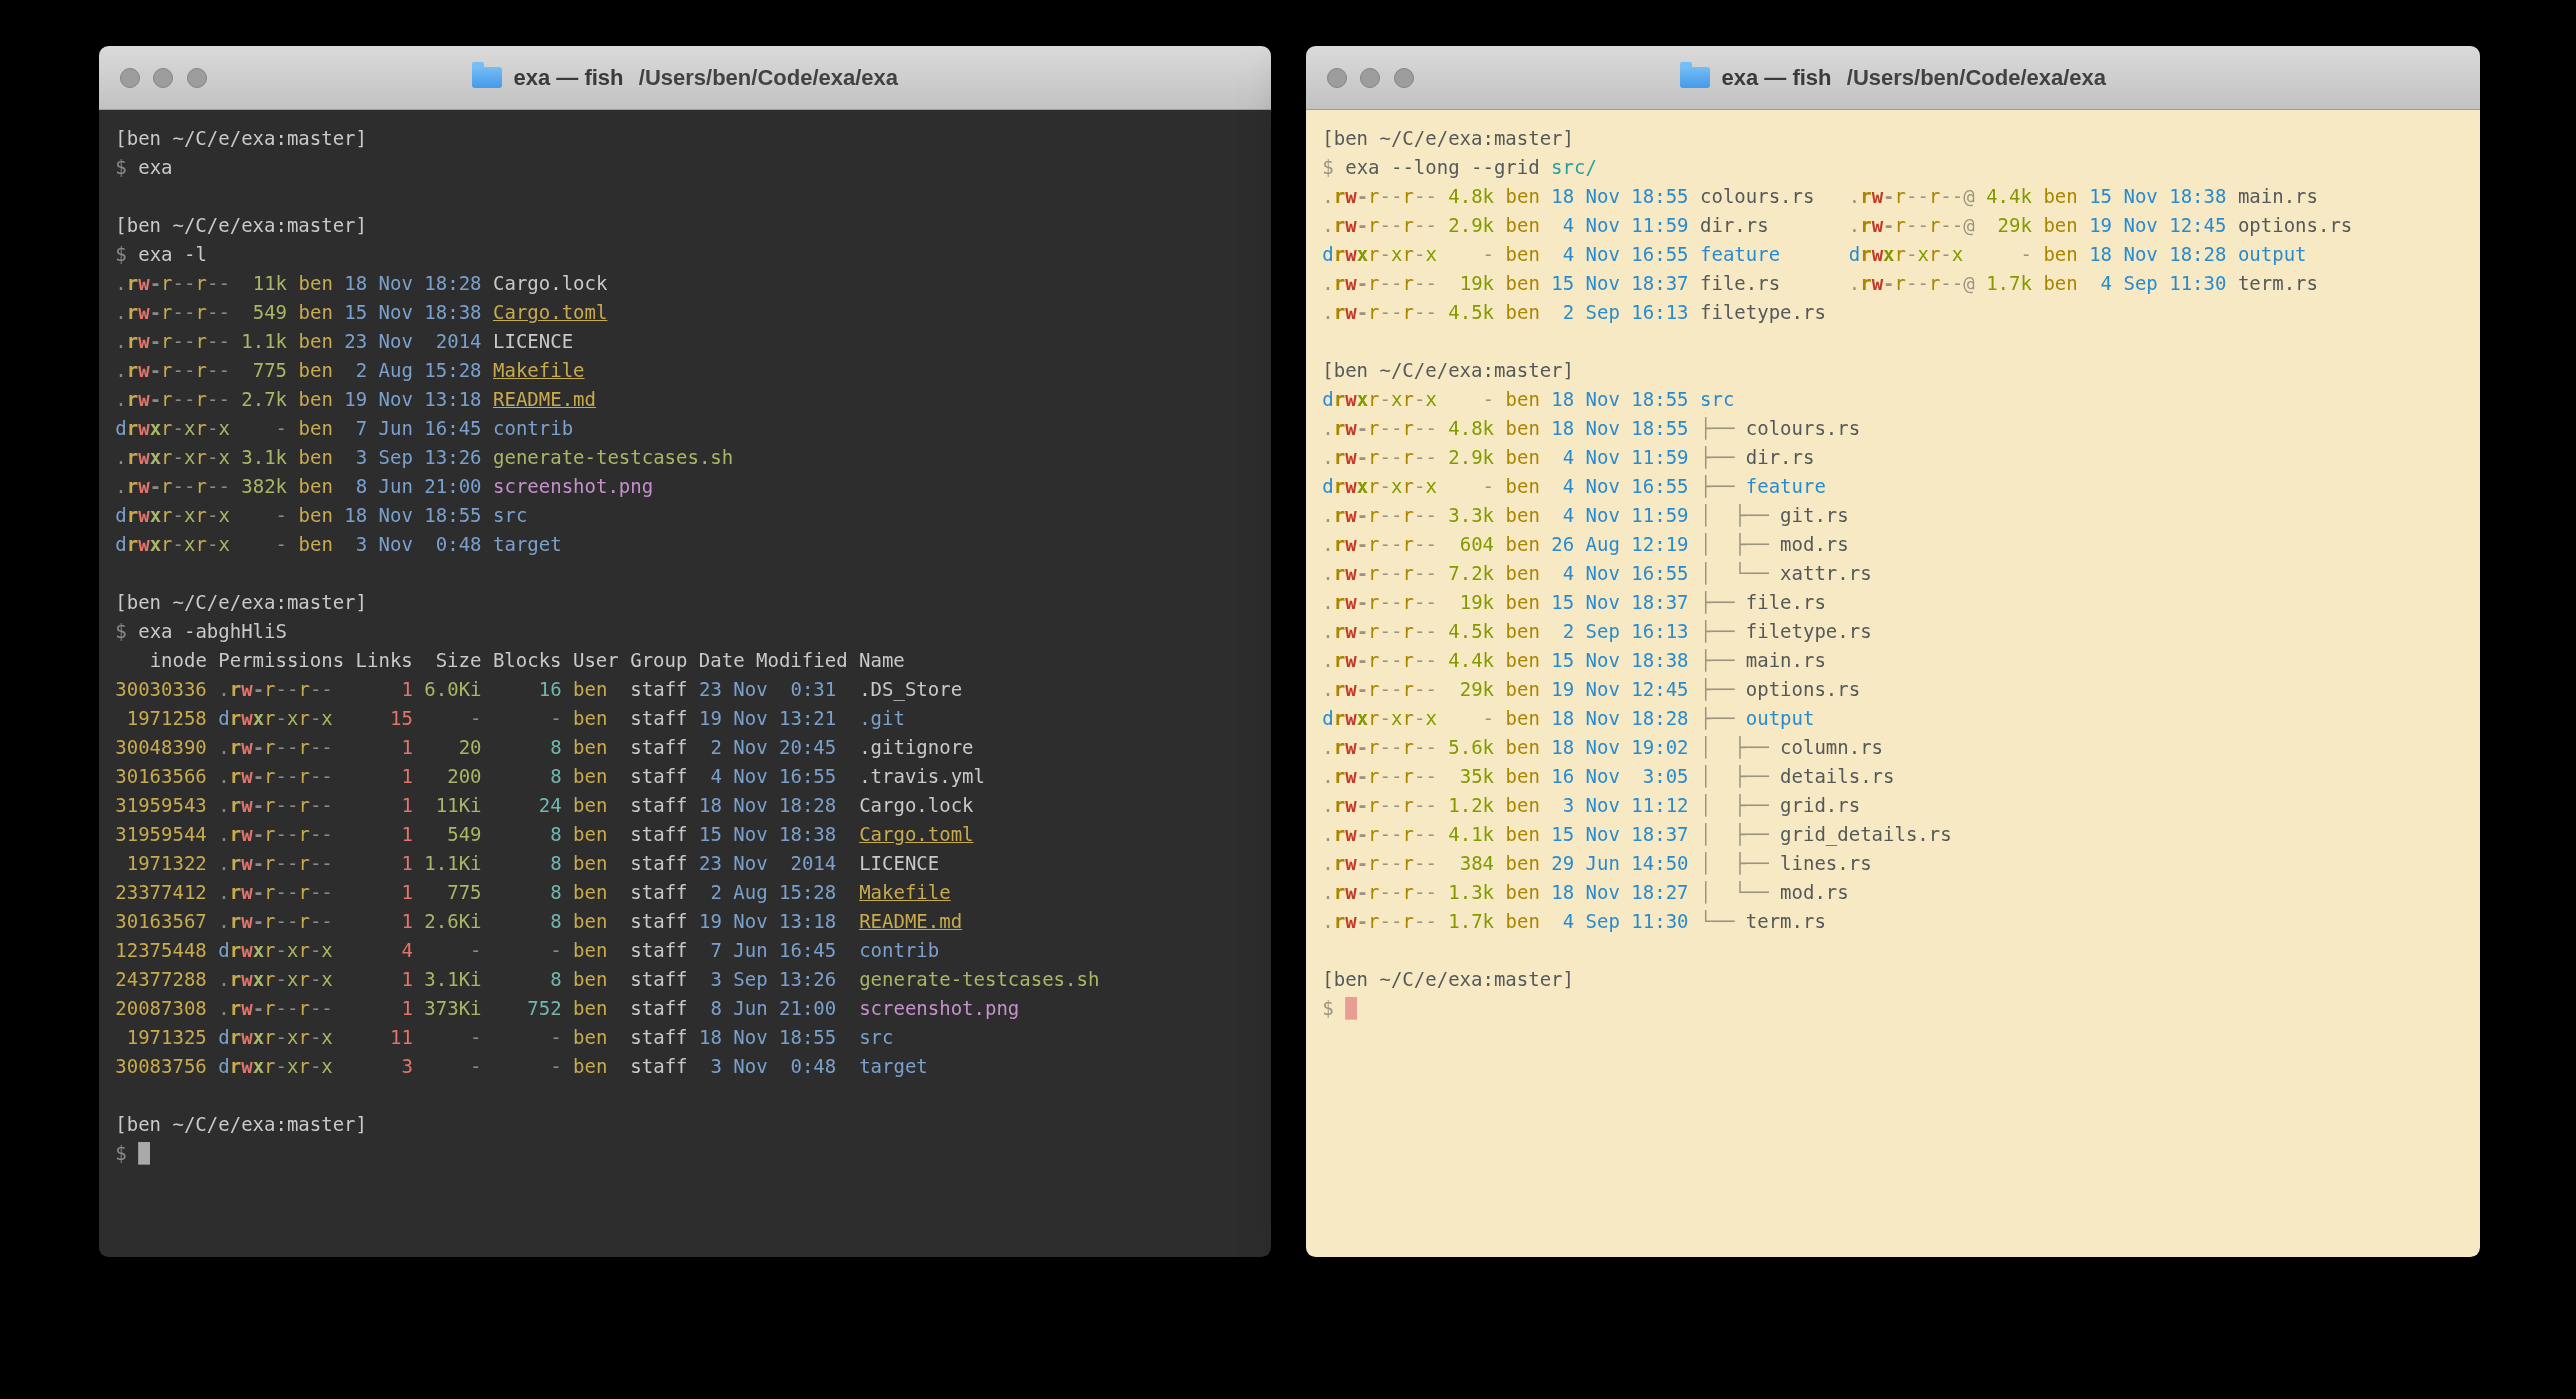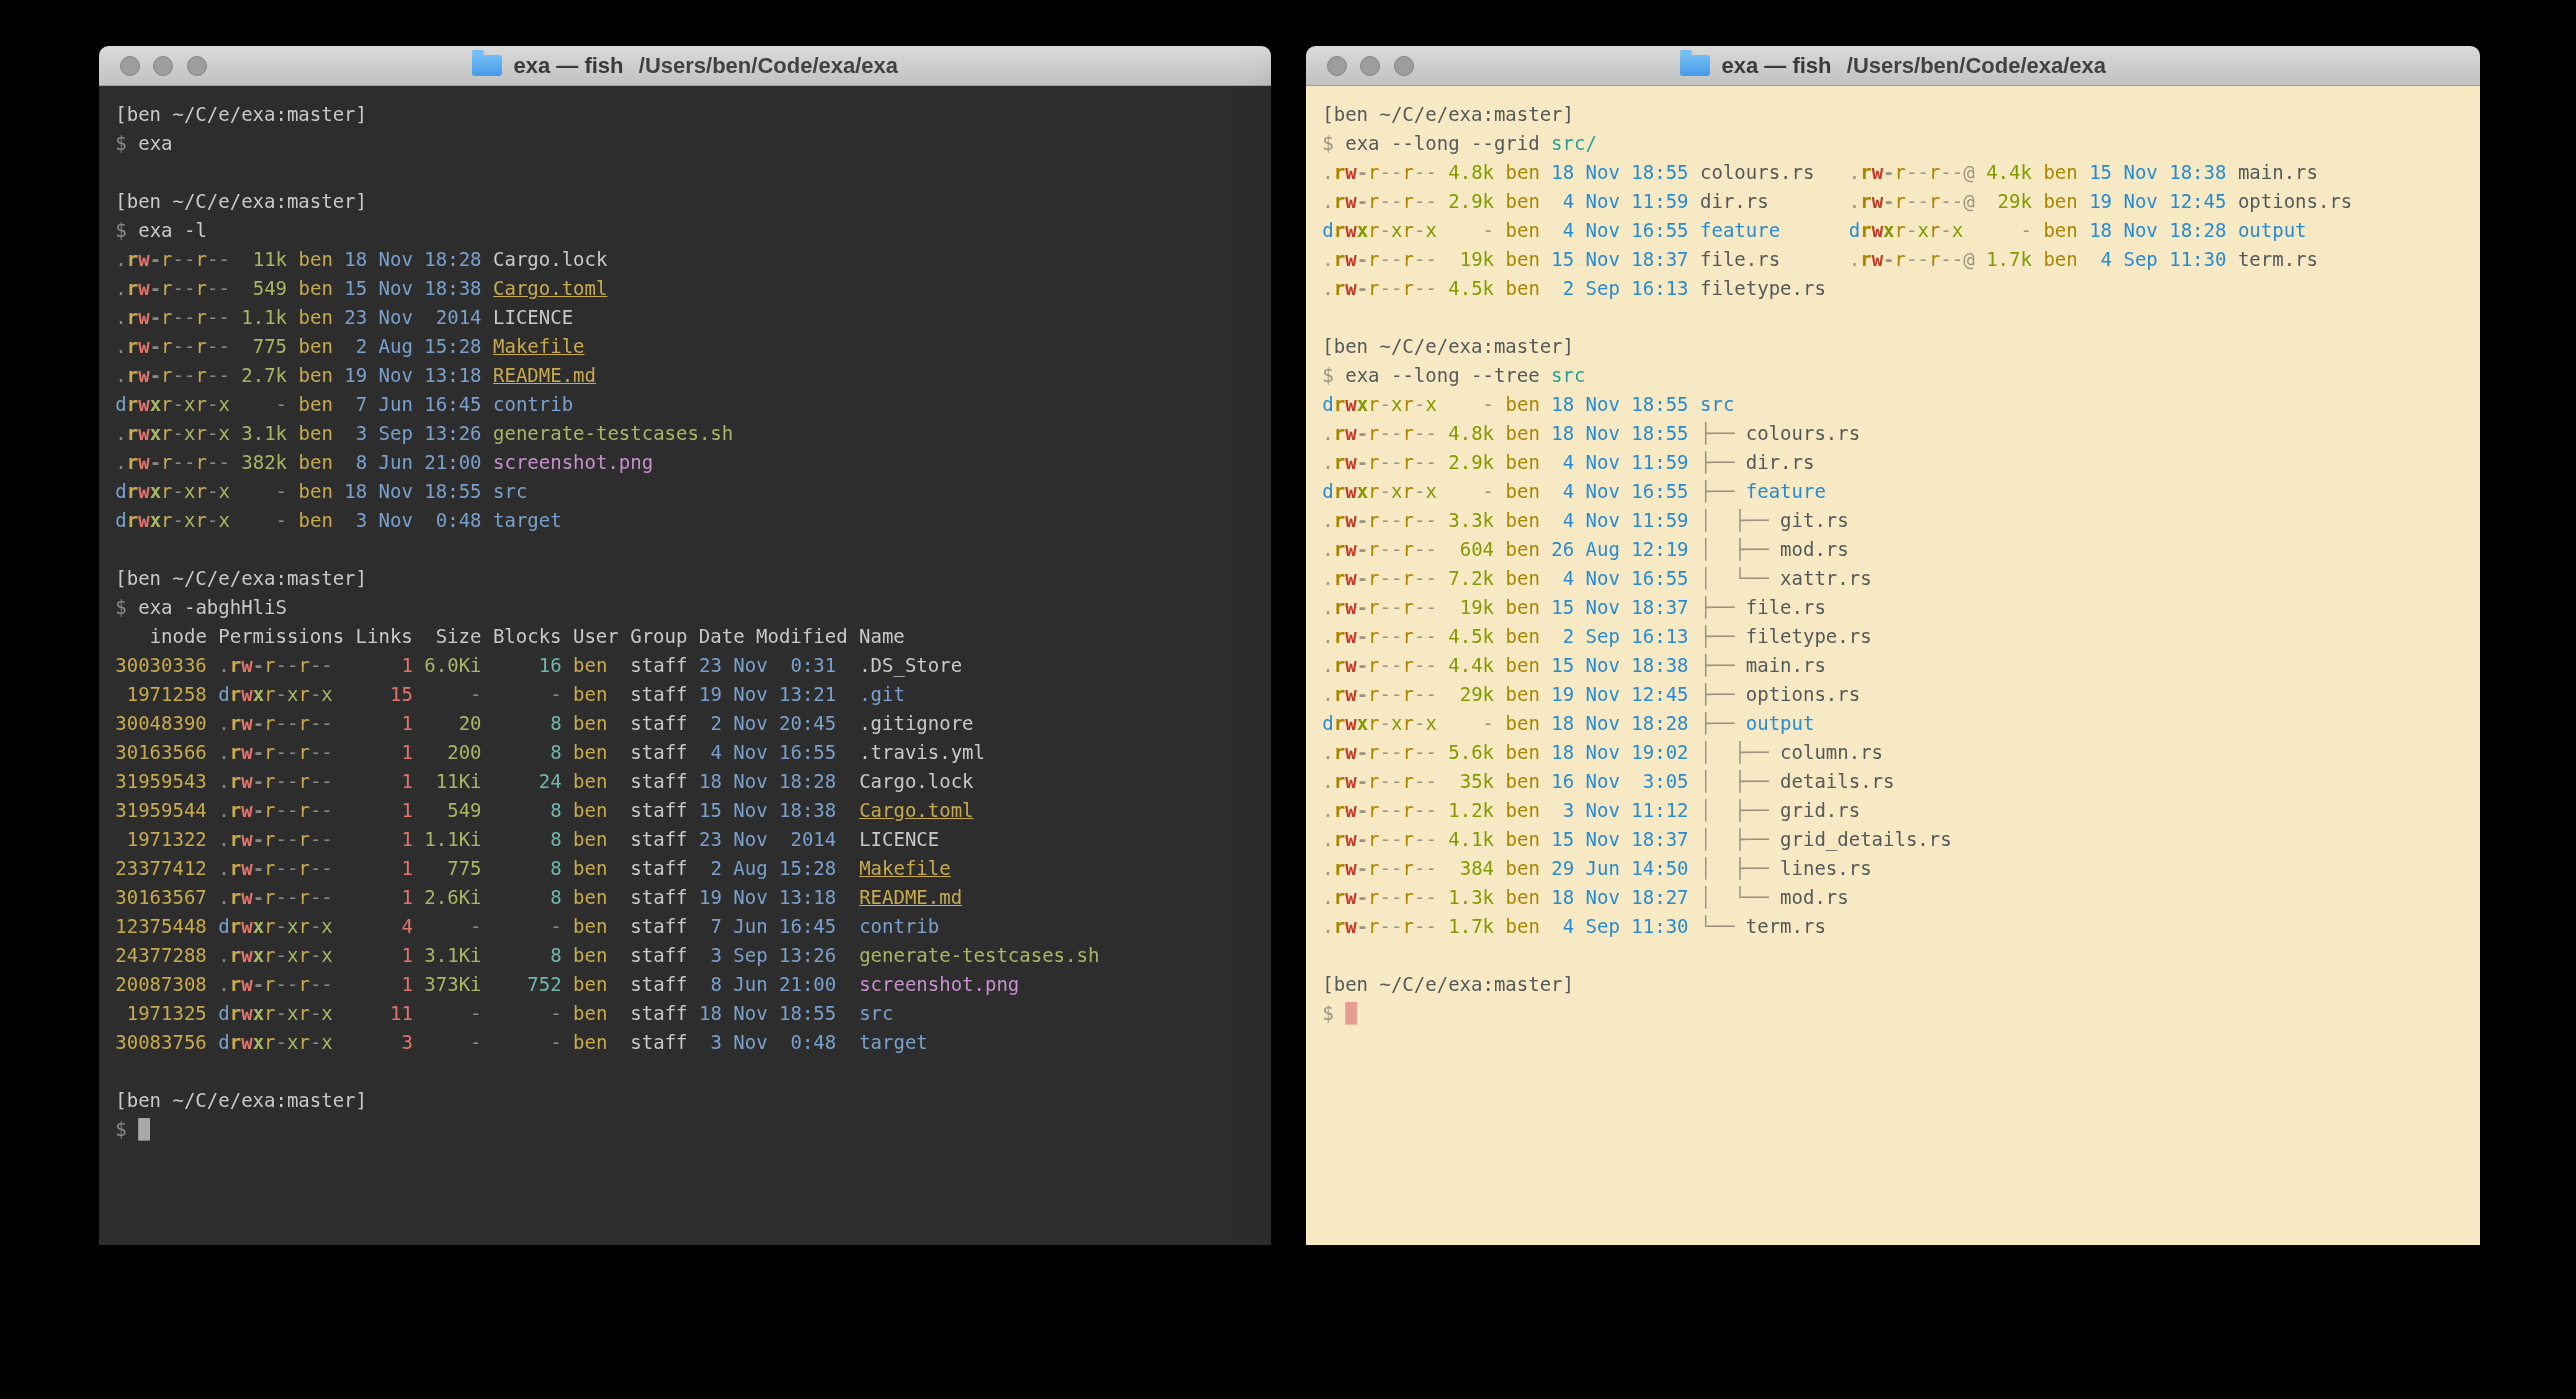--- a/index.html
+++ b/index.html
@@ -1,21 +1,21 @@
 <!DOCTYPE html>
 <html><head>
 <meta charset="utf-8">
 <style>
   *{margin:0;padding:0;box-sizing:border-box}
   html,body{background:#000}
   .canvas{position:relative;width:2576px;height:1400px;background:#000;overflow:hidden;font-family:"Liberation Sans",sans-serif}
   .window{position:absolute;border-radius:9.6px;overflow:hidden;box-shadow:0 23px 58px rgba(0,0,0,.65)}
   #win0{left:99px;top:46px;width:1172px;height:1211px}
   #win1{left:1306px;top:46px;width:1174px;height:1211px}
-  .titlebar{position:relative;height:40px;background:linear-gradient(180deg,#dadada,#c2c2c2);border-bottom:1px solid #9e9e9e}
+  .titlebar{position:relative;height:64px;background:linear-gradient(180deg,#dadada,#c2c2c2);border-bottom:1px solid #9e9e9e}
   .traffic{position:absolute;left:21px;top:0;height:100%;display:flex;align-items:center;gap:13.4px}
   .light{width:20px;height:20px;border-radius:50%;background:#9d9d9d;border:1.9px solid #838383;display:inline-block}
   .title{position:absolute;inset:0;display:flex;align-items:center;justify-content:center;font-size:22px;color:#3a3a3a;white-space:pre}
   .folder-icon{position:relative;display:inline-block;width:30px;height:21px;margin-right:11.5px;background:linear-gradient(180deg,#74bdf6,#459ae8);border-radius:2.9px}
   .folder-icon::before{content:"";position:absolute;left:0;top:-4.8px;width:12.5px;height:5.8px;border-radius:1.9px 1.9px 0 0;background:#74bdf6}
   .title-app{font-weight:700;margin-right:15.3px}
   .title-path{font-weight:700;color:#424242}
   .term{height:calc(100% - 52px);background:var(--bg);padding:14.4px 16.3px;font-family:"DejaVu Sans Mono",monospace;font-size:19px;line-height:29px;overflow:hidden}
   .line{white-space:pre;height:29px}
   .s-fg{color:var(--fg)}
@@ -108,21 +108,20 @@
     <div class="term">
         <div class="line"><span class="s-prompt">[ben ~/C/e/exa:master]</span></div>
         <div class="line"><span class="s-dim">$ </span><span class="s-cmd">exa --long --grid </span><span class="s-cyan">src/</span></div>
         <div class="line"><span class="s-dim">.</span><span class="s-yellow b">r</span><span class="s-red b">w</span><span class="s-dim b">-</span><span class="s-yellow">r</span><span class="s-dim">-</span><span class="s-dim">-</span><span class="s-yellow">r</span><span class="s-dim">-</span><span class="s-dim">-</span><span class="s-fg"> </span><span class="s-green">4.8k</span><span class="s-fg"> </span><span class="s-yellow">ben</span><span class="s-fg"> </span><span class="s-blue">18 Nov 18:55</span><span class="s-fg"> </span><span class="s-fg">colours.rs</span><span class="s-fg">   </span><span class="s-dim">.</span><span class="s-yellow b">r</span><span class="s-red b">w</span><span class="s-dim b">-</span><span class="s-yellow">r</span><span class="s-dim">-</span><span class="s-dim">-</span><span class="s-yellow">r</span><span class="s-dim">-</span><span class="s-dim">-</span><span class="s-dim">@</span><span class="s-fg"> </span><span class="s-green">4.4k</span><span class="s-fg"> </span><span class="s-yellow">ben</span><span class="s-fg"> </span><span class="s-blue">15 Nov 18:38</span><span class="s-fg"> </span><span class="s-fg">main.rs</span></div>
         <div class="line"><span class="s-dim">.</span><span class="s-yellow b">r</span><span class="s-red b">w</span><span class="s-dim b">-</span><span class="s-yellow">r</span><span class="s-dim">-</span><span class="s-dim">-</span><span class="s-yellow">r</span><span class="s-dim">-</span><span class="s-dim">-</span><span class="s-fg"> </span><span class="s-green">2.9k</span><span class="s-fg"> </span><span class="s-yellow">ben</span><span class="s-fg"> </span><span class="s-blue"> 4 Nov 11:59</span><span class="s-fg"> </span><span class="s-fg">dir.rs</span><span class="s-fg">       </span><span class="s-dim">.</span><span class="s-yellow b">r</span><span class="s-red b">w</span><span class="s-dim b">-</span><span class="s-yellow">r</span><span class="s-dim">-</span><span class="s-dim">-</span><span class="s-yellow">r</span><span class="s-dim">-</span><span class="s-dim">-</span><span class="s-dim">@</span><span class="s-fg"> </span><span class="s-green"> 29k</span><span class="s-fg"> </span><span class="s-yellow">ben</span><span class="s-fg"> </span><span class="s-blue">19 Nov 12:45</span><span class="s-fg"> </span><span class="s-fg">options.rs</span></div>
         <div class="line"><span class="s-blue">d</span><span class="s-yellow b">r</span><span class="s-red b">w</span><span class="s-green b">x</span><span class="s-yellow">r</span><span class="s-dim">-</span><span class="s-green">x</span><span class="s-yellow">r</span><span class="s-dim">-</span><span class="s-green">x</span><span class="s-fg"> </span><span class="s-dim">   -</span><span class="s-fg"> </span><span class="s-yellow">ben</span><span class="s-fg"> </span><span class="s-blue"> 4 Nov 16:55</span><span class="s-fg"> </span><span class="s-blue">feature</span><span class="s-fg">      </span><span class="s-blue">d</span><span class="s-yellow b">r</span><span class="s-red b">w</span><span class="s-green b">x</span><span class="s-yellow">r</span><span class="s-dim">-</span><span class="s-green">x</span><span class="s-yellow">r</span><span class="s-dim">-</span><span class="s-green">x</span><span class="s-fg">  </span><span class="s-dim">   -</span><span class="s-fg"> </span><span class="s-yellow">ben</span><span class="s-fg"> </span><span class="s-blue">18 Nov 18:28</span><span class="s-fg"> </span><span class="s-blue">output</span></div>
         <div class="line"><span class="s-dim">.</span><span class="s-yellow b">r</span><span class="s-red b">w</span><span class="s-dim b">-</span><span class="s-yellow">r</span><span class="s-dim">-</span><span class="s-dim">-</span><span class="s-yellow">r</span><span class="s-dim">-</span><span class="s-dim">-</span><span class="s-fg"> </span><span class="s-green"> 19k</span><span class="s-fg"> </span><span class="s-yellow">ben</span><span class="s-fg"> </span><span class="s-blue">15 Nov 18:37</span><span class="s-fg"> </span><span class="s-fg">file.rs</span><span class="s-fg">      </span><span class="s-dim">.</span><span class="s-yellow b">r</span><span class="s-red b">w</span><span class="s-dim b">-</span><span class="s-yellow">r</span><span class="s-dim">-</span><span class="s-dim">-</span><span class="s-yellow">r</span><span class="s-dim">-</span><span class="s-dim">-</span><span class="s-dim">@</span><span class="s-fg"> </span><span class="s-green">1.7k</span><span class="s-fg"> </span><span class="s-yellow">ben</span><span class="s-fg"> </span><span class="s-blue"> 4 Sep 11:30</span><span class="s-fg"> </span><span class="s-fg">term.rs</span></div>
         <div class="line"><span class="s-dim">.</span><span class="s-yellow b">r</span><span class="s-red b">w</span><span class="s-dim b">-</span><span class="s-yellow">r</span><span class="s-dim">-</span><span class="s-dim">-</span><span class="s-yellow">r</span><span class="s-dim">-</span><span class="s-dim">-</span><span class="s-fg"> </span><span class="s-green">4.5k</span><span class="s-fg"> </span><span class="s-yellow">ben</span><span class="s-fg"> </span><span class="s-blue"> 2 Sep 16:13</span><span class="s-fg"> </span><span class="s-fg">filetype.rs</span></div>
         <div class="line"></div>
         <div class="line"><span class="s-prompt">[ben ~/C/e/exa:master]</span></div>
-        <div class="line"><span class="s-dim">$ </span><span class="s-cmd">exa --long --tree </span><span class="s-cyan">src</span></div>
         <div class="line"><span class="s-blue">d</span><span class="s-yellow b">r</span><span class="s-red b">w</span><span class="s-green b">x</span><span class="s-yellow">r</span><span class="s-dim">-</span><span class="s-green">x</span><span class="s-yellow">r</span><span class="s-dim">-</span><span class="s-green">x</span><span class="s-fg"> </span><span class="s-dim">   -</span><span class="s-fg"> </span><span class="s-yellow">ben</span><span class="s-fg"> </span><span class="s-blue">18 Nov 18:55</span><span class="s-fg"> </span><span class="s-blue">src</span></div>
         <div class="line"><span class="s-dim">.</span><span class="s-yellow b">r</span><span class="s-red b">w</span><span class="s-dim b">-</span><span class="s-yellow">r</span><span class="s-dim">-</span><span class="s-dim">-</span><span class="s-yellow">r</span><span class="s-dim">-</span><span class="s-dim">-</span><span class="s-fg"> </span><span class="s-green">4.8k</span><span class="s-fg"> </span><span class="s-yellow">ben</span><span class="s-fg"> </span><span class="s-blue">18 Nov 18:55</span><span class="s-fg"> </span><span class="s-tree">├── </span><span class="s-fg">colours.rs</span></div>
         <div class="line"><span class="s-dim">.</span><span class="s-yellow b">r</span><span class="s-red b">w</span><span class="s-dim b">-</span><span class="s-yellow">r</span><span class="s-dim">-</span><span class="s-dim">-</span><span class="s-yellow">r</span><span class="s-dim">-</span><span class="s-dim">-</span><span class="s-fg"> </span><span class="s-green">2.9k</span><span class="s-fg"> </span><span class="s-yellow">ben</span><span class="s-fg"> </span><span class="s-blue"> 4 Nov 11:59</span><span class="s-fg"> </span><span class="s-tree">├── </span><span class="s-fg">dir.rs</span></div>
         <div class="line"><span class="s-blue">d</span><span class="s-yellow b">r</span><span class="s-red b">w</span><span class="s-green b">x</span><span class="s-yellow">r</span><span class="s-dim">-</span><span class="s-green">x</span><span class="s-yellow">r</span><span class="s-dim">-</span><span class="s-green">x</span><span class="s-fg"> </span><span class="s-dim">   -</span><span class="s-fg"> </span><span class="s-yellow">ben</span><span class="s-fg"> </span><span class="s-blue"> 4 Nov 16:55</span><span class="s-fg"> </span><span class="s-tree">├── </span><span class="s-blue">feature</span></div>
         <div class="line"><span class="s-dim">.</span><span class="s-yellow b">r</span><span class="s-red b">w</span><span class="s-dim b">-</span><span class="s-yellow">r</span><span class="s-dim">-</span><span class="s-dim">-</span><span class="s-yellow">r</span><span class="s-dim">-</span><span class="s-dim">-</span><span class="s-fg"> </span><span class="s-green">3.3k</span><span class="s-fg"> </span><span class="s-yellow">ben</span><span class="s-fg"> </span><span class="s-blue"> 4 Nov 11:59</span><span class="s-fg"> </span><span class="s-tree">│  ├── </span><span class="s-fg">git.rs</span></div>
         <div class="line"><span class="s-dim">.</span><span class="s-yellow b">r</span><span class="s-red b">w</span><span class="s-dim b">-</span><span class="s-yellow">r</span><span class="s-dim">-</span><span class="s-dim">-</span><span class="s-yellow">r</span><span class="s-dim">-</span><span class="s-dim">-</span><span class="s-fg"> </span><span class="s-green"> 604</span><span class="s-fg"> </span><span class="s-yellow">ben</span><span class="s-fg"> </span><span class="s-blue">26 Aug 12:19</span><span class="s-fg"> </span><span class="s-tree">│  ├── </span><span class="s-fg">mod.rs</span></div>
         <div class="line"><span class="s-dim">.</span><span class="s-yellow b">r</span><span class="s-red b">w</span><span class="s-dim b">-</span><span class="s-yellow">r</span><span class="s-dim">-</span><span class="s-dim">-</span><span class="s-yellow">r</span><span class="s-dim">-</span><span class="s-dim">-</span><span class="s-fg"> </span><span class="s-green">7.2k</span><span class="s-fg"> </span><span class="s-yellow">ben</span><span class="s-fg"> </span><span class="s-blue"> 4 Nov 16:55</span><span class="s-fg"> </span><span class="s-tree">│  └── </span><span class="s-fg">xattr.rs</span></div>
         <div class="line"><span class="s-dim">.</span><span class="s-yellow b">r</span><span class="s-red b">w</span><span class="s-dim b">-</span><span class="s-yellow">r</span><span class="s-dim">-</span><span class="s-dim">-</span><span class="s-yellow">r</span><span class="s-dim">-</span><span class="s-dim">-</span><span class="s-fg"> </span><span class="s-green"> 19k</span><span class="s-fg"> </span><span class="s-yellow">ben</span><span class="s-fg"> </span><span class="s-blue">15 Nov 18:37</span><span class="s-fg"> </span><span class="s-tree">├── </span><span class="s-fg">file.rs</span></div>
         <div class="line"><span class="s-dim">.</span><span class="s-yellow b">r</span><span class="s-red b">w</span><span class="s-dim b">-</span><span class="s-yellow">r</span><span class="s-dim">-</span><span class="s-dim">-</span><span class="s-yellow">r</span><span class="s-dim">-</span><span class="s-dim">-</span><span class="s-fg"> </span><span class="s-green">4.5k</span><span class="s-fg"> </span><span class="s-yellow">ben</span><span class="s-fg"> </span><span class="s-blue"> 2 Sep 16:13</span><span class="s-fg"> </span><span class="s-tree">├── </span><span class="s-fg">filetype.rs</span></div>
         <div class="line"><span class="s-dim">.</span><span class="s-yellow b">r</span><span class="s-red b">w</span><span class="s-dim b">-</span><span class="s-yellow">r</span><span class="s-dim">-</span><span class="s-dim">-</span><span class="s-yellow">r</span><span class="s-dim">-</span><span class="s-dim">-</span><span class="s-fg"> </span><span class="s-green">4.4k</span><span class="s-fg"> </span><span class="s-yellow">ben</span><span class="s-fg"> </span><span class="s-blue">15 Nov 18:38</span><span class="s-fg"> </span><span class="s-tree">├── </span><span class="s-fg">main.rs</span></div>

